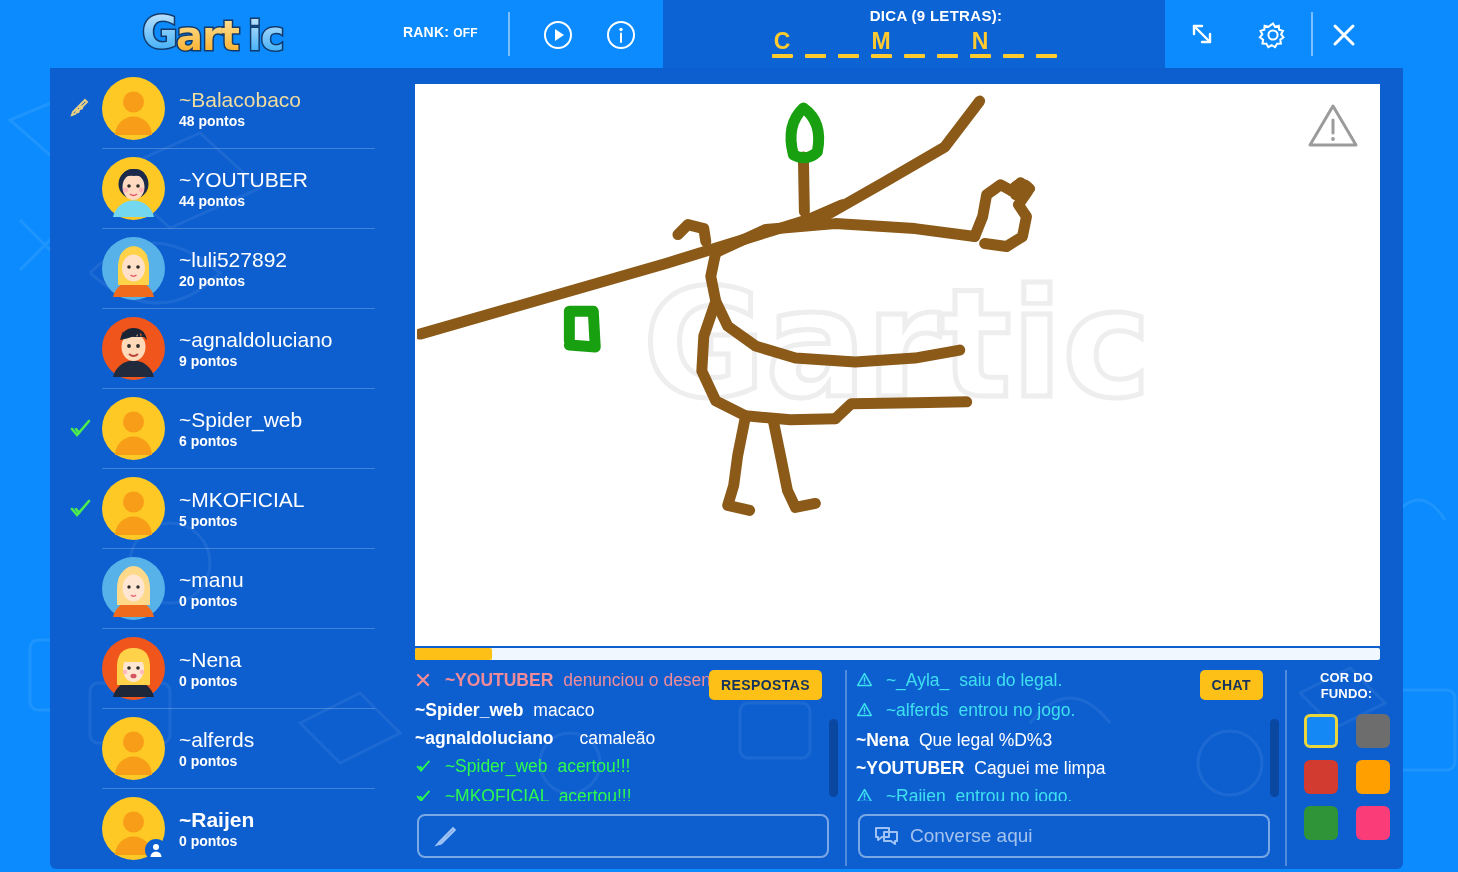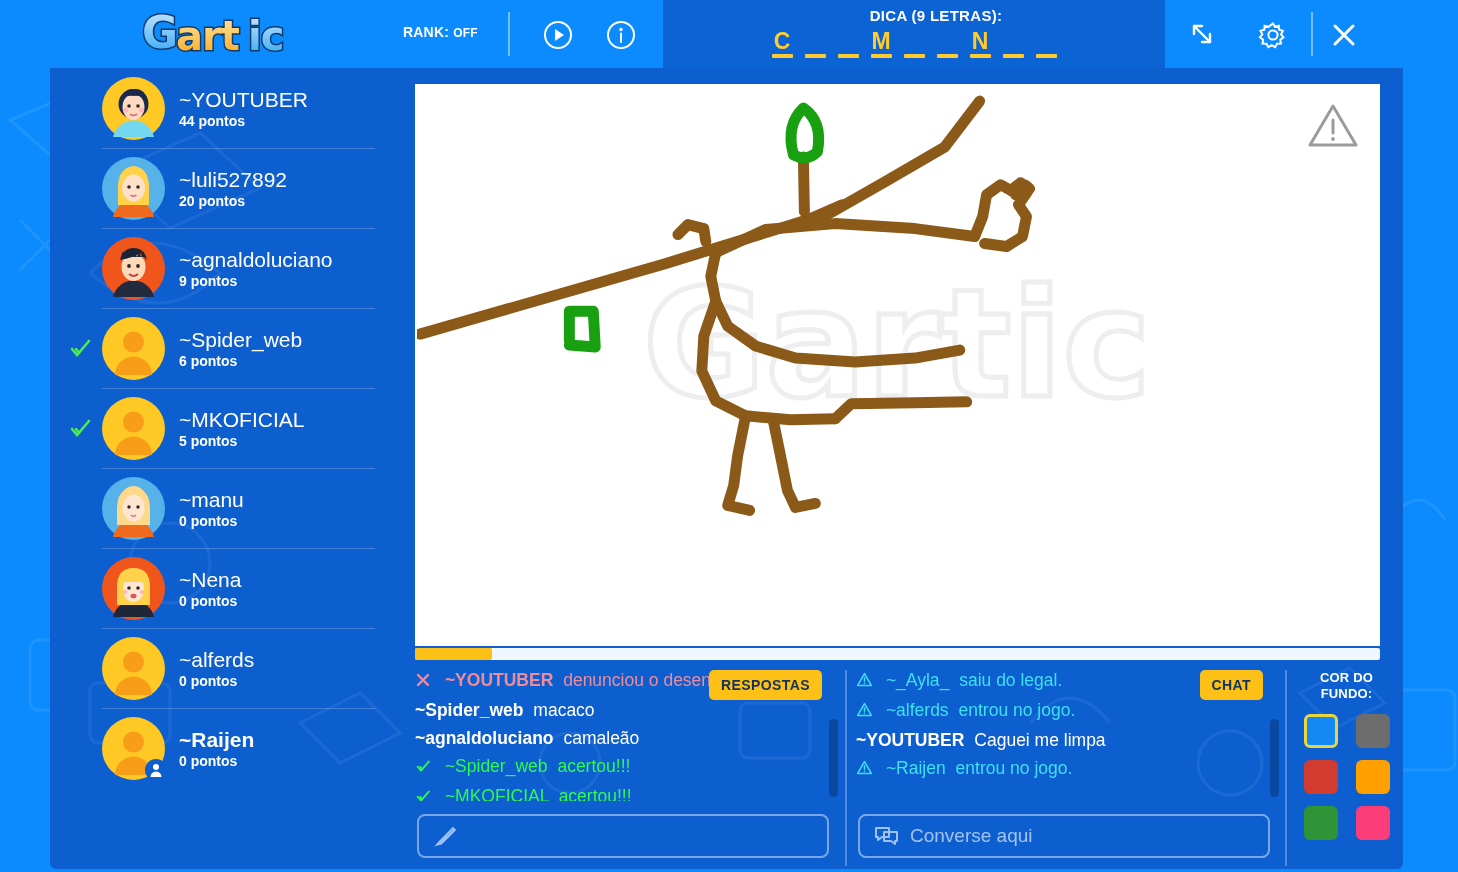--- a/index.html
+++ b/index.html
@@ -305,20 +305,40 @@
     <div class="hdr-div" style="left:1311px"></div>
     <div class="hdr-icon" style="left:1329px">
       <svg viewBox="0 0 30 30" fill="none" stroke="#fff" stroke-width="3" stroke-linecap="round">
         <path d="M6 6 L24 24 M24 6 L6 24"></path>
       </svg>
     </div>
   </div>
 
   <div class="players">
 
+    <div class="player">
+      <span class="p-status">
+        <svg viewBox="0 0 24 24" fill="none" stroke="#e7cf84" stroke-width="2">
+          <path d="M4 19 L7 18 L19 6 L17 4 L5 16 Z"></path>
+          <circle cx="9.5" cy="15" r="1.3"></circle>
+            <circle cx="13" cy="11.5" r="1.3"></circle>
+        </svg>
+      </span>
+      <span class="avatar">
+        <svg viewBox="0 0 63 63">
+            <circle cx="31.5" cy="31.5" r="31.5" fill="#fec925"></circle>
+          <circle cx="31.5" cy="25" r="10.5" fill="#f79d18"></circle>
+          <path d="M13 58 a18.5 18.5 0 0 1 37 0 Z" fill="#f79d18"></path>
+          </svg>
+      </span>
+      <span class="p-info">
+        <span class="p-name drawer">~Balacobaco</span>
+        <div class="p-pts">48 pontos</div>
+      </span>
+    </div>
 
     <div class="player">
       <span class="p-status"></span>
       <span class="avatar">
         <svg viewBox="0 0 63 63">
             <circle cx="31.5" cy="31.5" r="31.5" fill="#fec925"></circle>
           <path d="M11 60 a21 21 0 0 1 41 0 Z" fill="#73d7ef"></path>
           <circle cx="31.5" cy="27" r="15" fill="#1b2a4a"></circle>
           <ellipse cx="31.5" cy="30" rx="11" ry="13" fill="#ffd9c0"></ellipse>
           <circle cx="27" cy="29" r="1.8" fill="#2b2b2b"></circle>
@@ -555,21 +575,21 @@
           </span>
           <span class="nick" style="margin-left: 5px;">~YOUTUBER</span>
           <span style="margin-left: 5px;">denunciou o desenho.</span>
         </div>
         <div class="msg">
           <span class="nick">~Spider_web</span>
           <span style="margin-left: 5px; text-align: right;">macaco</span>
         </div>
         <div class="msg">
           <span class="nick">~agnaldoluciano</span>
-          <span style="margin-left: 5px;">camaleão</span>
+          <span style="margin-left: 21px;">camaleão</span>
         </div>
         <div class="msg correct">
           <span class="ic">
             <svg width="16" height="16" viewBox="0 0 24 24" fill="none" stroke="#2dfb4e" stroke-width="2.6" stroke-linecap="round">
               <path d="M4 13 L9 19 L21 5"></path>
                 <path d="M8 13 L11 17"></path>
             </svg>
           </span>
           <span style="margin-left: 5px;">~Spider_web</span>
           <span style="margin-left: 5px;">acertou!!!</span>
@@ -619,20 +639,24 @@
             <svg width="17" height="17" viewBox="0 0 20 20" fill="none" stroke="#3ee0f0" stroke-width="1.8" stroke-linejoin="round">
               <path d="M10 3 L18 17 L2 17 Z"></path>
                 <path d="M10 8 L10 12" stroke-linecap="round"></path>
               <circle cx="10" cy="14.4" r="1" fill="#3ee0f0" stroke="none"></circle>
             </svg>
           </span>
           <span style="margin-left: 5px;">~alferds</span>
           <span style="margin-left: 5px;">entrou no jogo.</span>
         </div>
         <div class="msg">
+          <span class="nick">~Nena</span>
+          <span style="margin-left: 5px;">Que legal %D%3</span>
+        </div>
+        <div class="msg">
           <span class="nick">~YOUTUBER</span>
           <span style="margin-left: 5px;">Caguei me limpa</span>
         </div>
         <div class="msg system">
           <span class="ic">
             <svg width="17" height="17" viewBox="0 0 20 20" fill="none" stroke="#3ee0f0" stroke-width="1.8" stroke-linejoin="round">
               <path d="M10 3 L18 17 L2 17 Z"></path>
                 <path d="M10 8 L10 12" stroke-linecap="round"></path>
               <circle cx="10" cy="14.4" r="1" fill="#3ee0f0" stroke="none"></circle>
             </svg>

